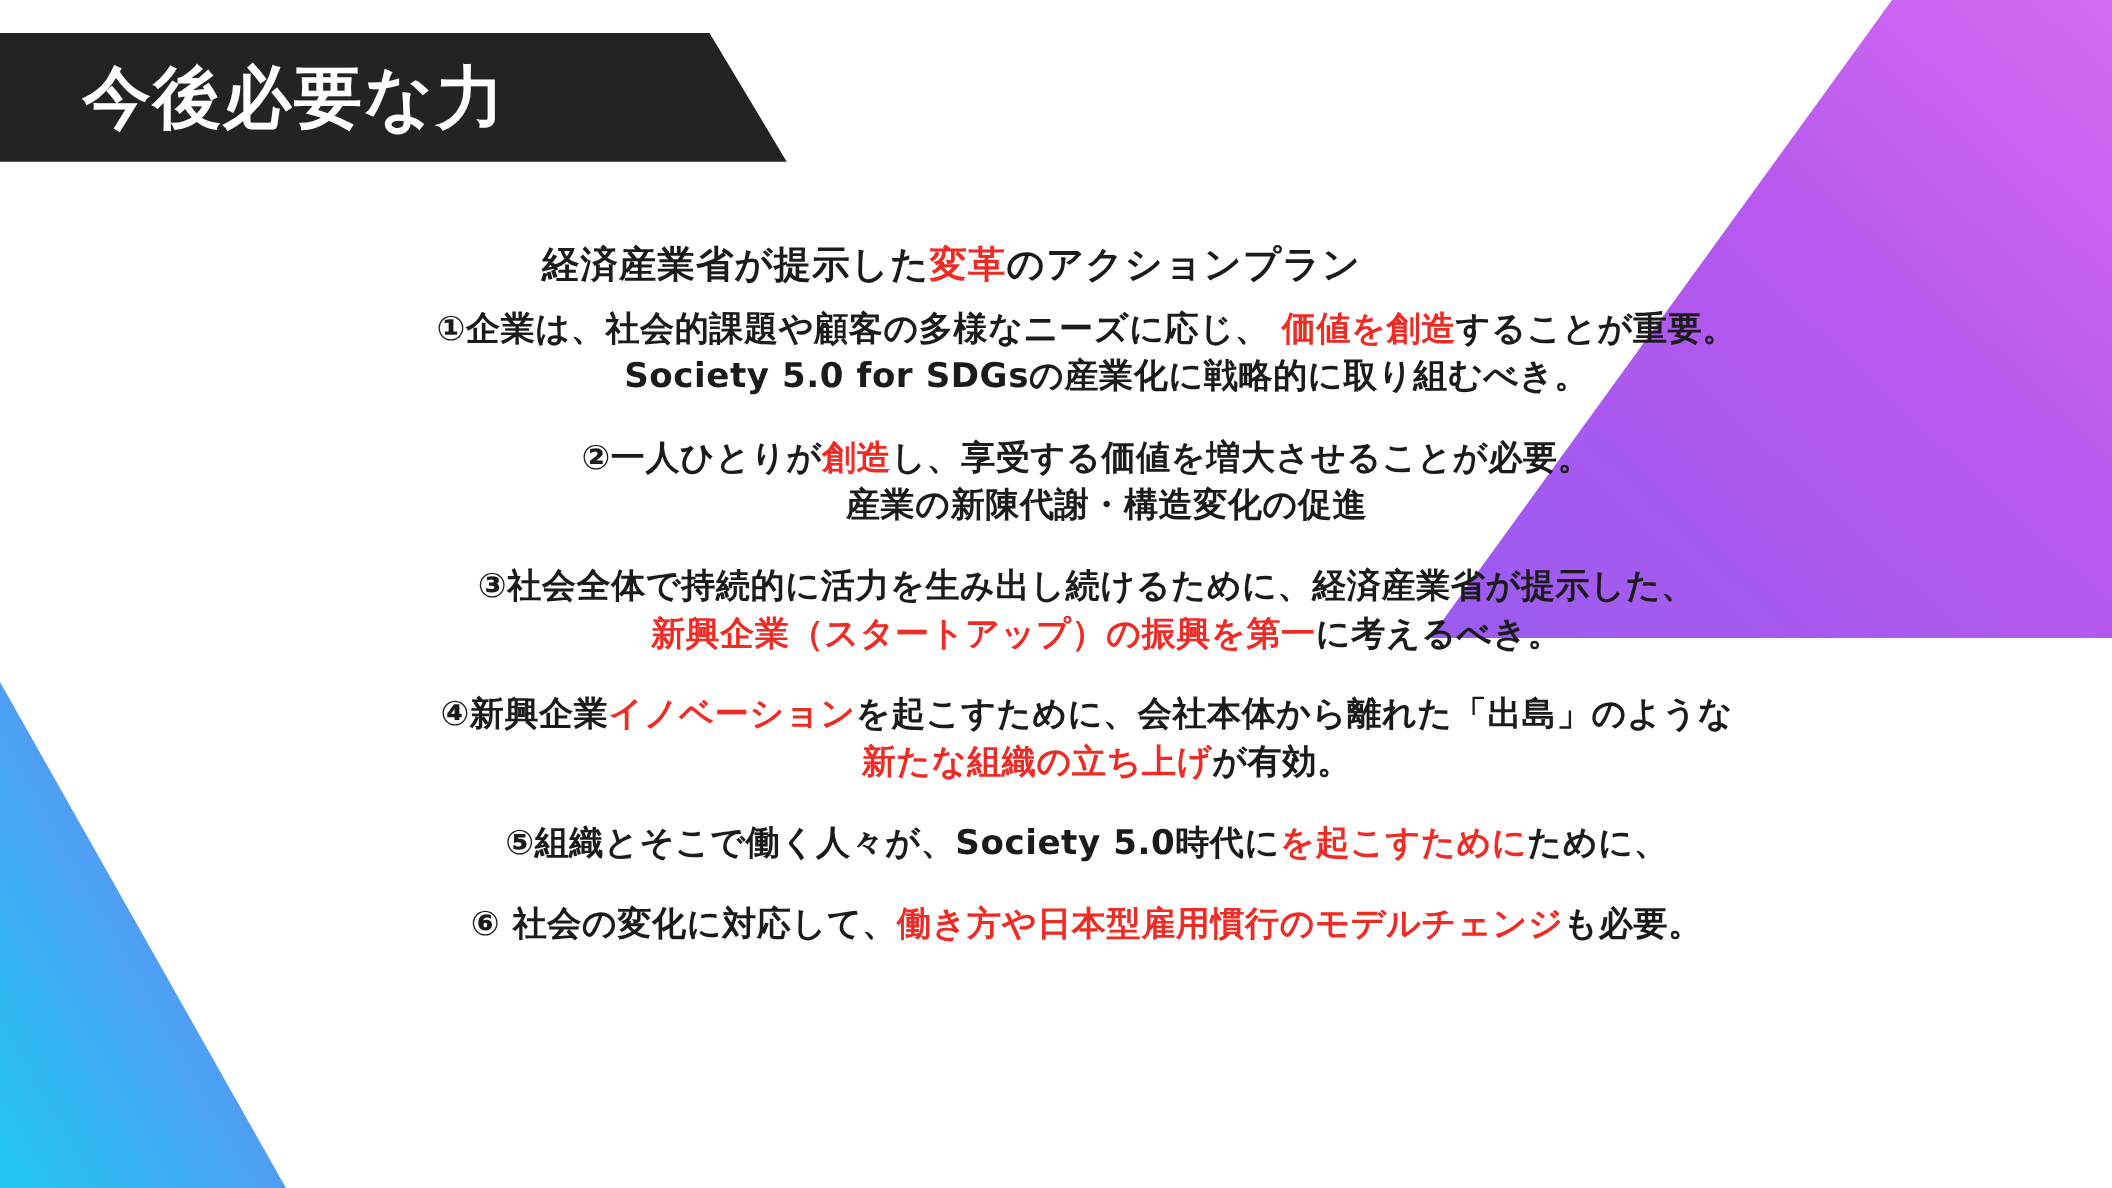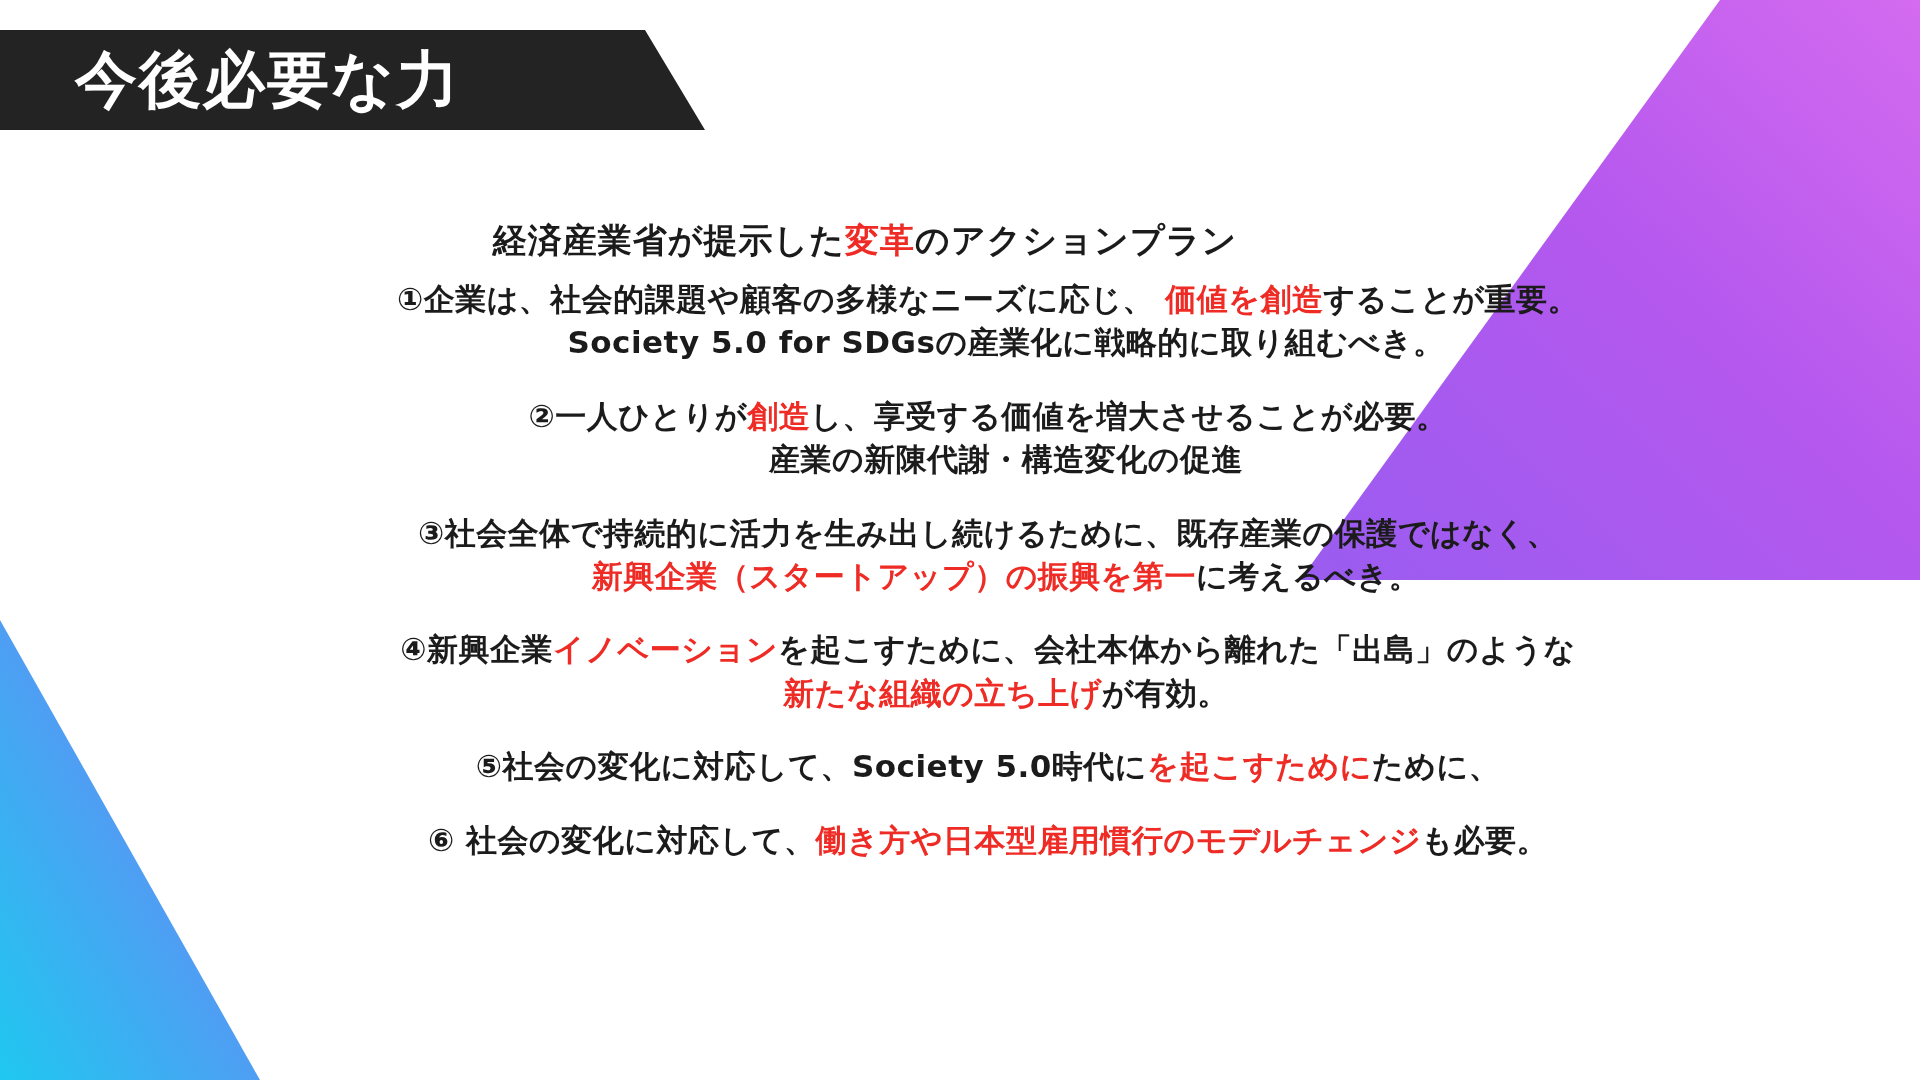--- a/index.html
+++ b/index.html
@@ -39,21 +39,21 @@
     height: 460px;
     pointer-events: none;
   }
 
   
   .title-banner {
     position: absolute;
     top: 30px;
     left: 0;
     width: 720px;
-    height: 100px;
+    height: 117px;
     background: #232323;
     clip-path: polygon(0 0, 645px 0, 720px 125px, 0 125px);
     display: flex;
     align-items: center;
   }
   .title-text {
     color: #ffffff;
     font-size: 62px;
     font-weight: bold;
     letter-spacing: 2px;
@@ -137,28 +137,28 @@
   <div class="body-list" id="body-list">
       <div class="item">
         <span class="line"><span>①</span><span>企業は、社会的課題や顧客の多様なニーズに応じ、 </span><span class="hl">価値を創造</span><span>することが重要。</span></span>
         <span class="line indent"><span>Society 5.0 for SDGsの産業化に戦略的に取り組むべき。</span></span>
       </div>
       <div class="item">
         <span class="line"><span>②</span><span>一人ひとりが</span><span class="hl">創造</span><span>し、享受する価値を増大させることが必要。</span></span>
         <span class="line indent"><span>産業の新陳代謝・構造変化の促進</span></span>
       </div>
       <div class="item">
-        <span class="line"><span>③</span><span>社会全体で持続的に活力を生み出し続けるために、既存産業の保護ではなく、</span></span>
+        <span class="line"><span>③</span><span>社会全体で持続的に活力を生み出し続けるために、経済産業省が提示した、</span></span>
         <span class="line indent"><span class="hl">新興企業（スタートアップ）の振興を第一</span><span>に考えるべき。</span></span>
       </div>
       <div class="item">
         <span class="line"><span>④</span><span>新興企業</span><span class="hl">イノベーション</span><span>を起こすために、会社本体から離れた「出島」のような</span></span>
         <span class="line indent"><span class="hl">新たな組織の立ち上げ</span><span>が有効。</span></span>
       </div>
       <div class="item">
-        <span class="line"><span>⑤</span><span>社会の変化に対応して、Society 5.0時代に</span><span class="hl">を起こすために</span><span>ために、</span></span>
+        <span class="line"><span>⑤</span><span>組織とそこで働く人々が、Society 5.0時代に</span><span class="hl">を起こすために</span><span>ために、</span></span>
       </div>
       <div class="item">
         <span class="line"><span>⑥</span><span> 社会の変化に対応して、</span><span class="hl">働き方や日本型雇用慣行のモデルチェンジ</span><span>も必要。</span></span>
       </div>
     </div>
 
 </div>
 
 </body></html>

